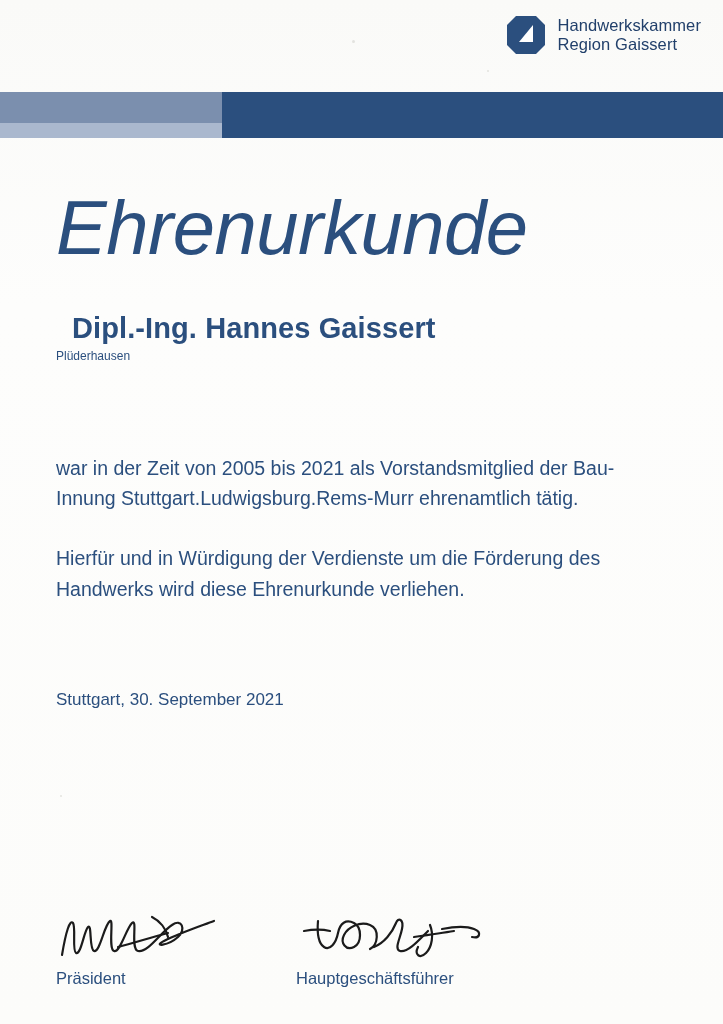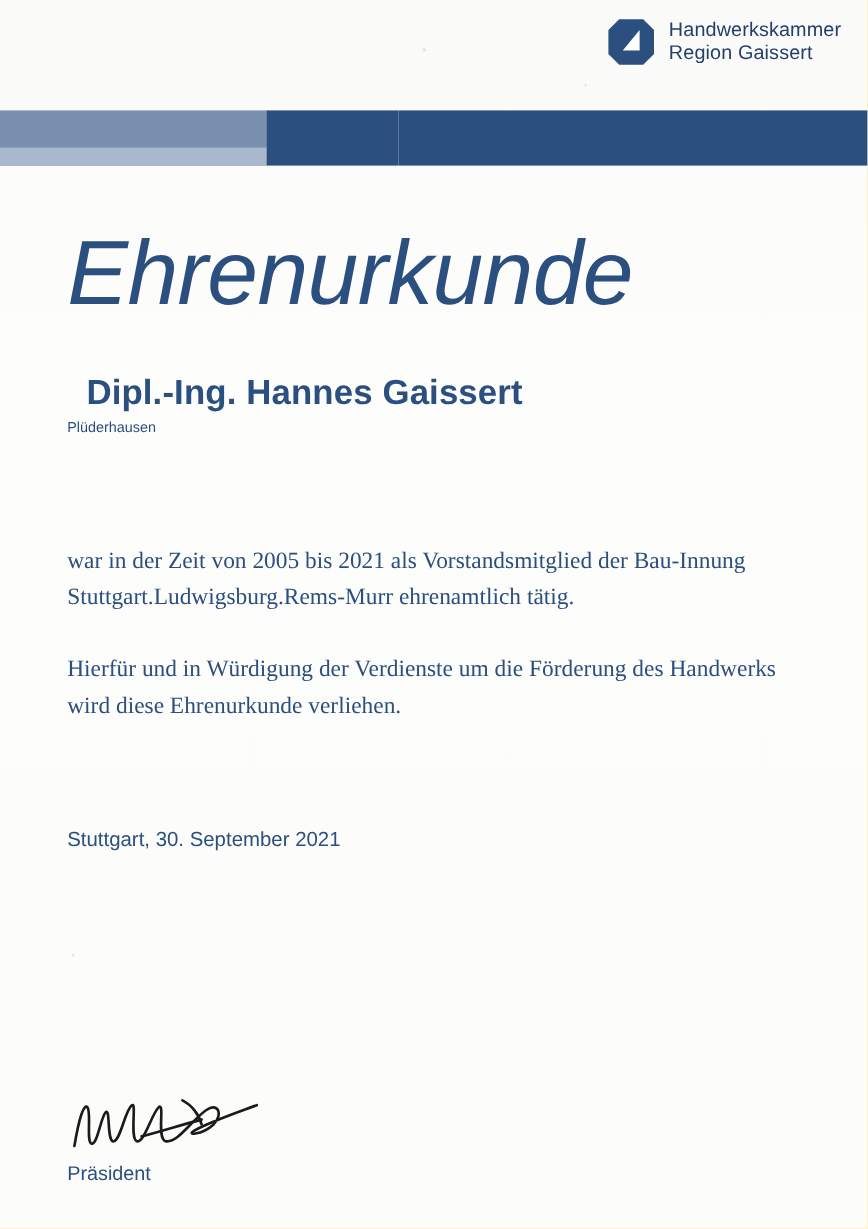--- a/index.html
+++ b/index.html
@@ -12,21 +12,21 @@
     height: 1024px;
     overflow: hidden;
     font-family: "Liberation Sans", sans-serif;
     color: #2e4f75;
     position: relative;
   }
 
   .page {
     position: absolute;
     inset: 0;
-    background: #fde047;
+    background: #e5e5e5;
   }
 
   
   .paper-tint {
     position: absolute;
     inset: 0;
     background:
       linear-gradient(180deg, rgba(250,250,248,1) 0%, rgba(253,253,252,1) 30%, rgba(252,252,250,1) 100%);
     pointer-events: none;
   }
@@ -112,21 +112,20 @@
     color: #2b4f7e;
     margin: 0 0 90px 0;
   }
 
   .body-par {
     font-size: 19.5px;
     line-height: 1.55;
     color: #2b4f7e;
     margin: 0 0 30px 0;
     max-width: 608px;
-    font-family: Liberation Serif, serif;
   }
 
   .place-date {
     font-size: 17px;
     color: #2b4f7e;
     margin-top: 86px;
   }
 
   
   .sig-area {
@@ -205,18 +204,33 @@
           <g fill="none" stroke="#1b1b1b" stroke-width="2.2" stroke-linecap="round">
             <path d="M6 52 C10 28, 14 16, 17 20 C20 24, 16 48, 20 50 C25 52, 28 28, 32 24 C36 20, 33 46, 38 48 C44 50, 48 22, 54 18 C58 15, 52 46, 58 48 C64 50, 70 26, 76 20 C82 14, 74 46, 82 48 C92 50, 104 30, 116 22 C126 15, 130 26, 122 34 C112 43, 96 44, 108 38 C124 30, 142 24, 158 18"></path>
             <path d="M62 44 C78 40, 96 34, 112 30"></path>
             <path d="M96 14 C104 18, 110 26, 112 34"></path>
           </g>
         </svg>
       </div>
       <div class="sig-role">Präsident</div>
     </div>
 
+    <div class="sig-col">
+      <div class="sig-mark">
+        <svg width="200" height="62" viewBox="0 0 200 62" aria-hidden="true">
+          <g fill="none" stroke="#1b1b1b" stroke-width="2.2" stroke-linecap="round">
+            <path d="M8 28 C18 26, 26 26, 34 28"></path>
+            <path d="M22 18 C21 30, 22 40, 28 44 C34 48, 40 40, 42 30 C44 20, 50 16, 58 20 C66 24, 66 40, 58 44 C50 48, 44 40, 48 32 C52 24, 64 18, 74 22 C84 26, 82 42, 74 46"></path>
+            <path d="M78 44 C88 40, 96 30, 100 20 C102 14, 108 16, 106 26 C104 36, 98 46, 104 48 C112 50, 124 36, 132 28"></path>
+            <path d="M118 34 C132 32, 146 30, 158 28"></path>
+            <path d="M134 22 C138 32, 136 44, 130 50 C124 56, 118 52, 122 44"></path>
+            <path d="M146 26 C156 24, 168 22, 178 26 C186 29, 184 36, 176 34"></path>
+          </g>
+        </svg>
+      </div>
+      <div class="sig-role">Hauptgeschäftsführer</div>
+    </div>
   </div>
 
   <div class="speckle" style="left:352px; top:40px; width:3px; height:3px;"></div>
   <div class="speckle" style="left:487px; top:70px; width:2px; height:2px;"></div>
   <div class="speckle" style="left:60px; top:795px; width:2px; height:2px;"></div>
 </div>
 
 </body></html>

